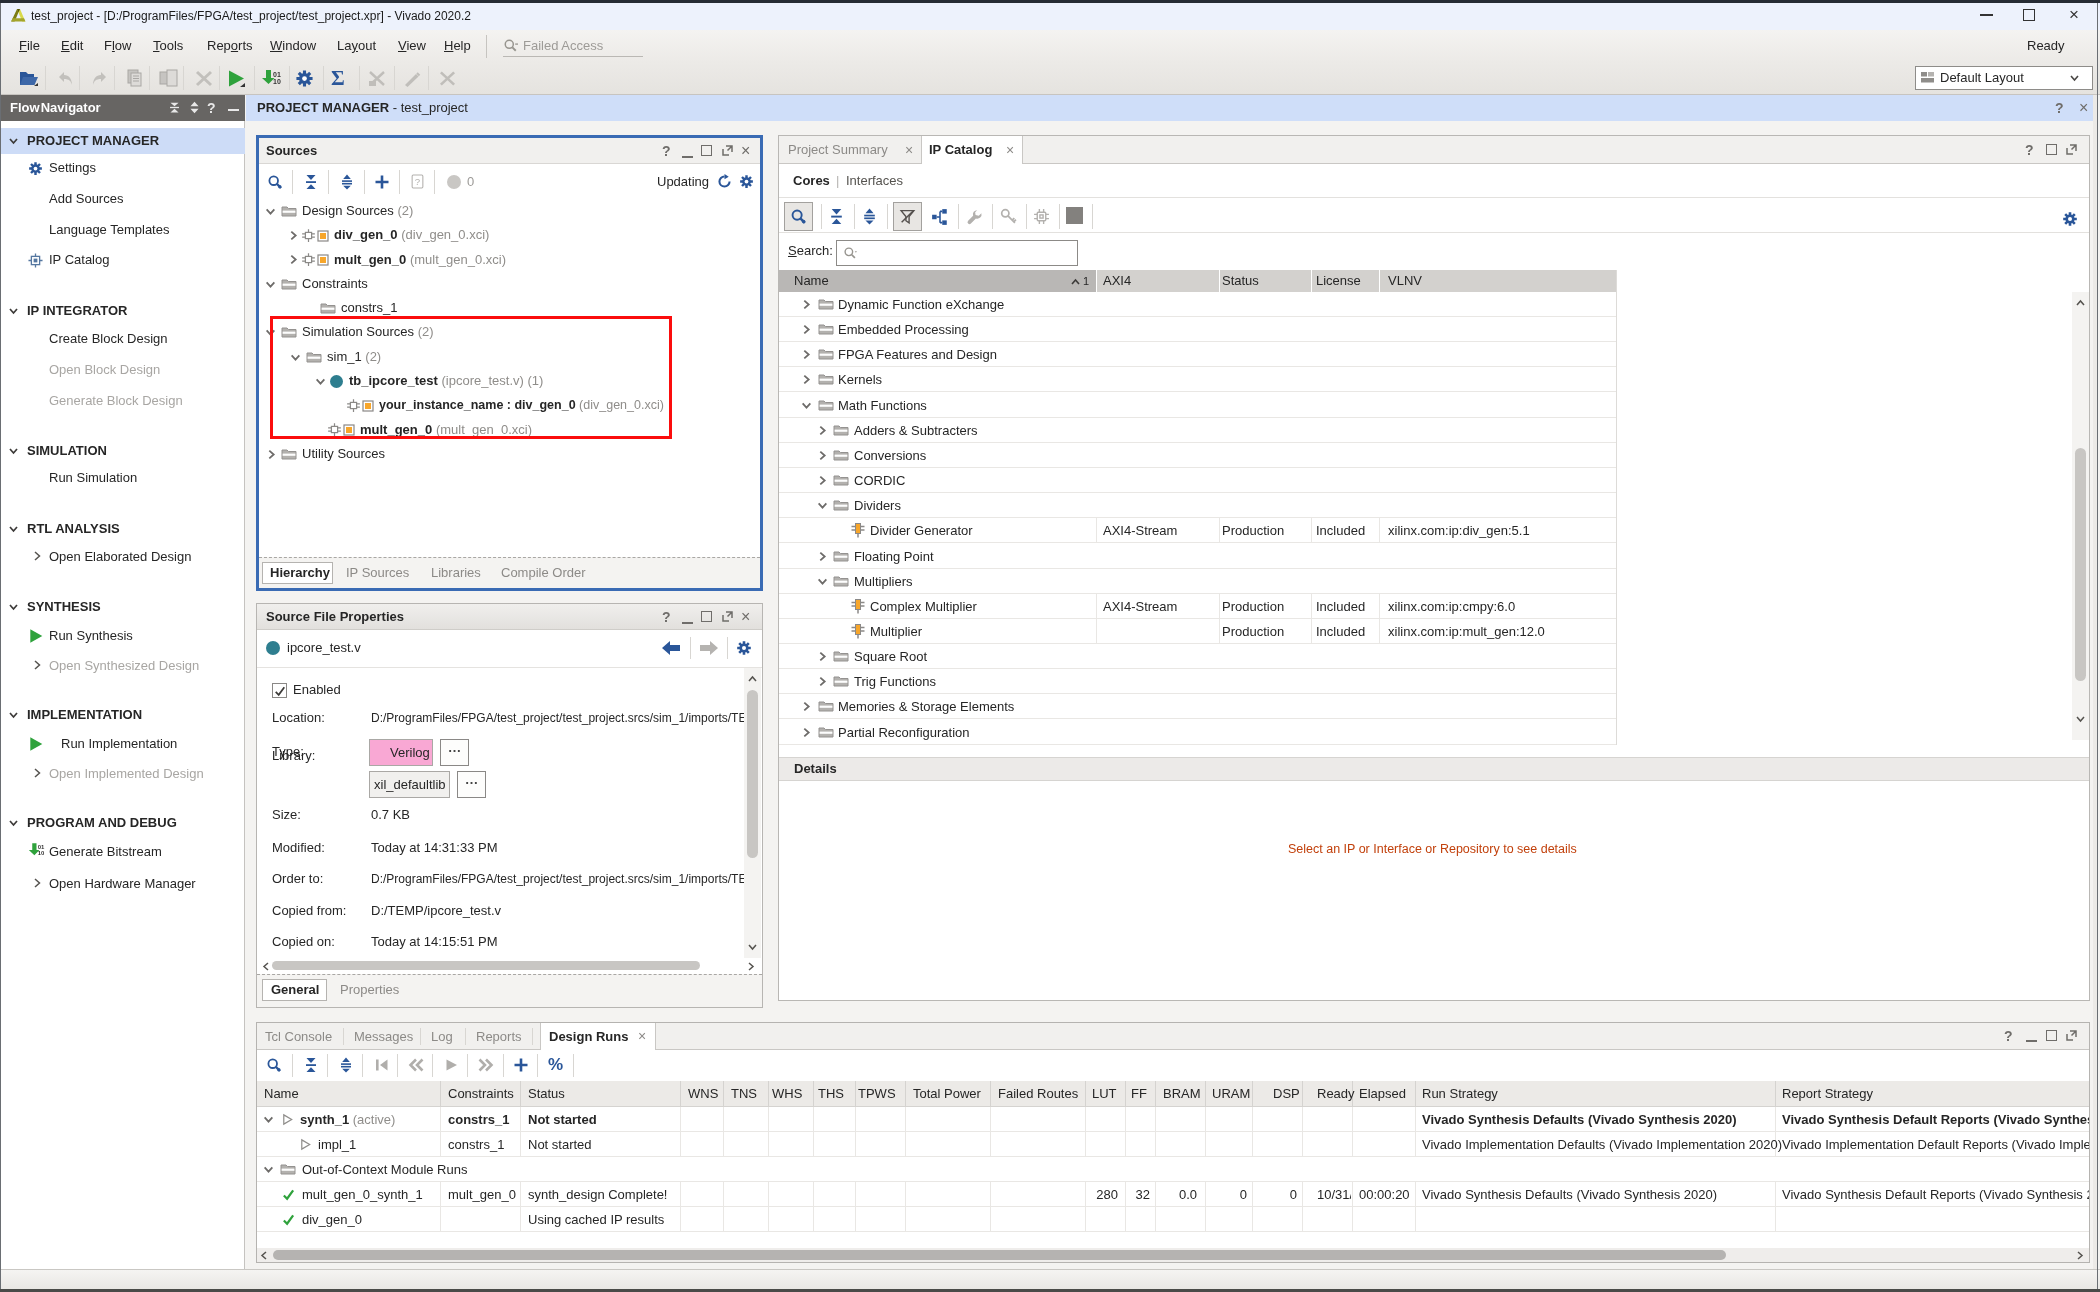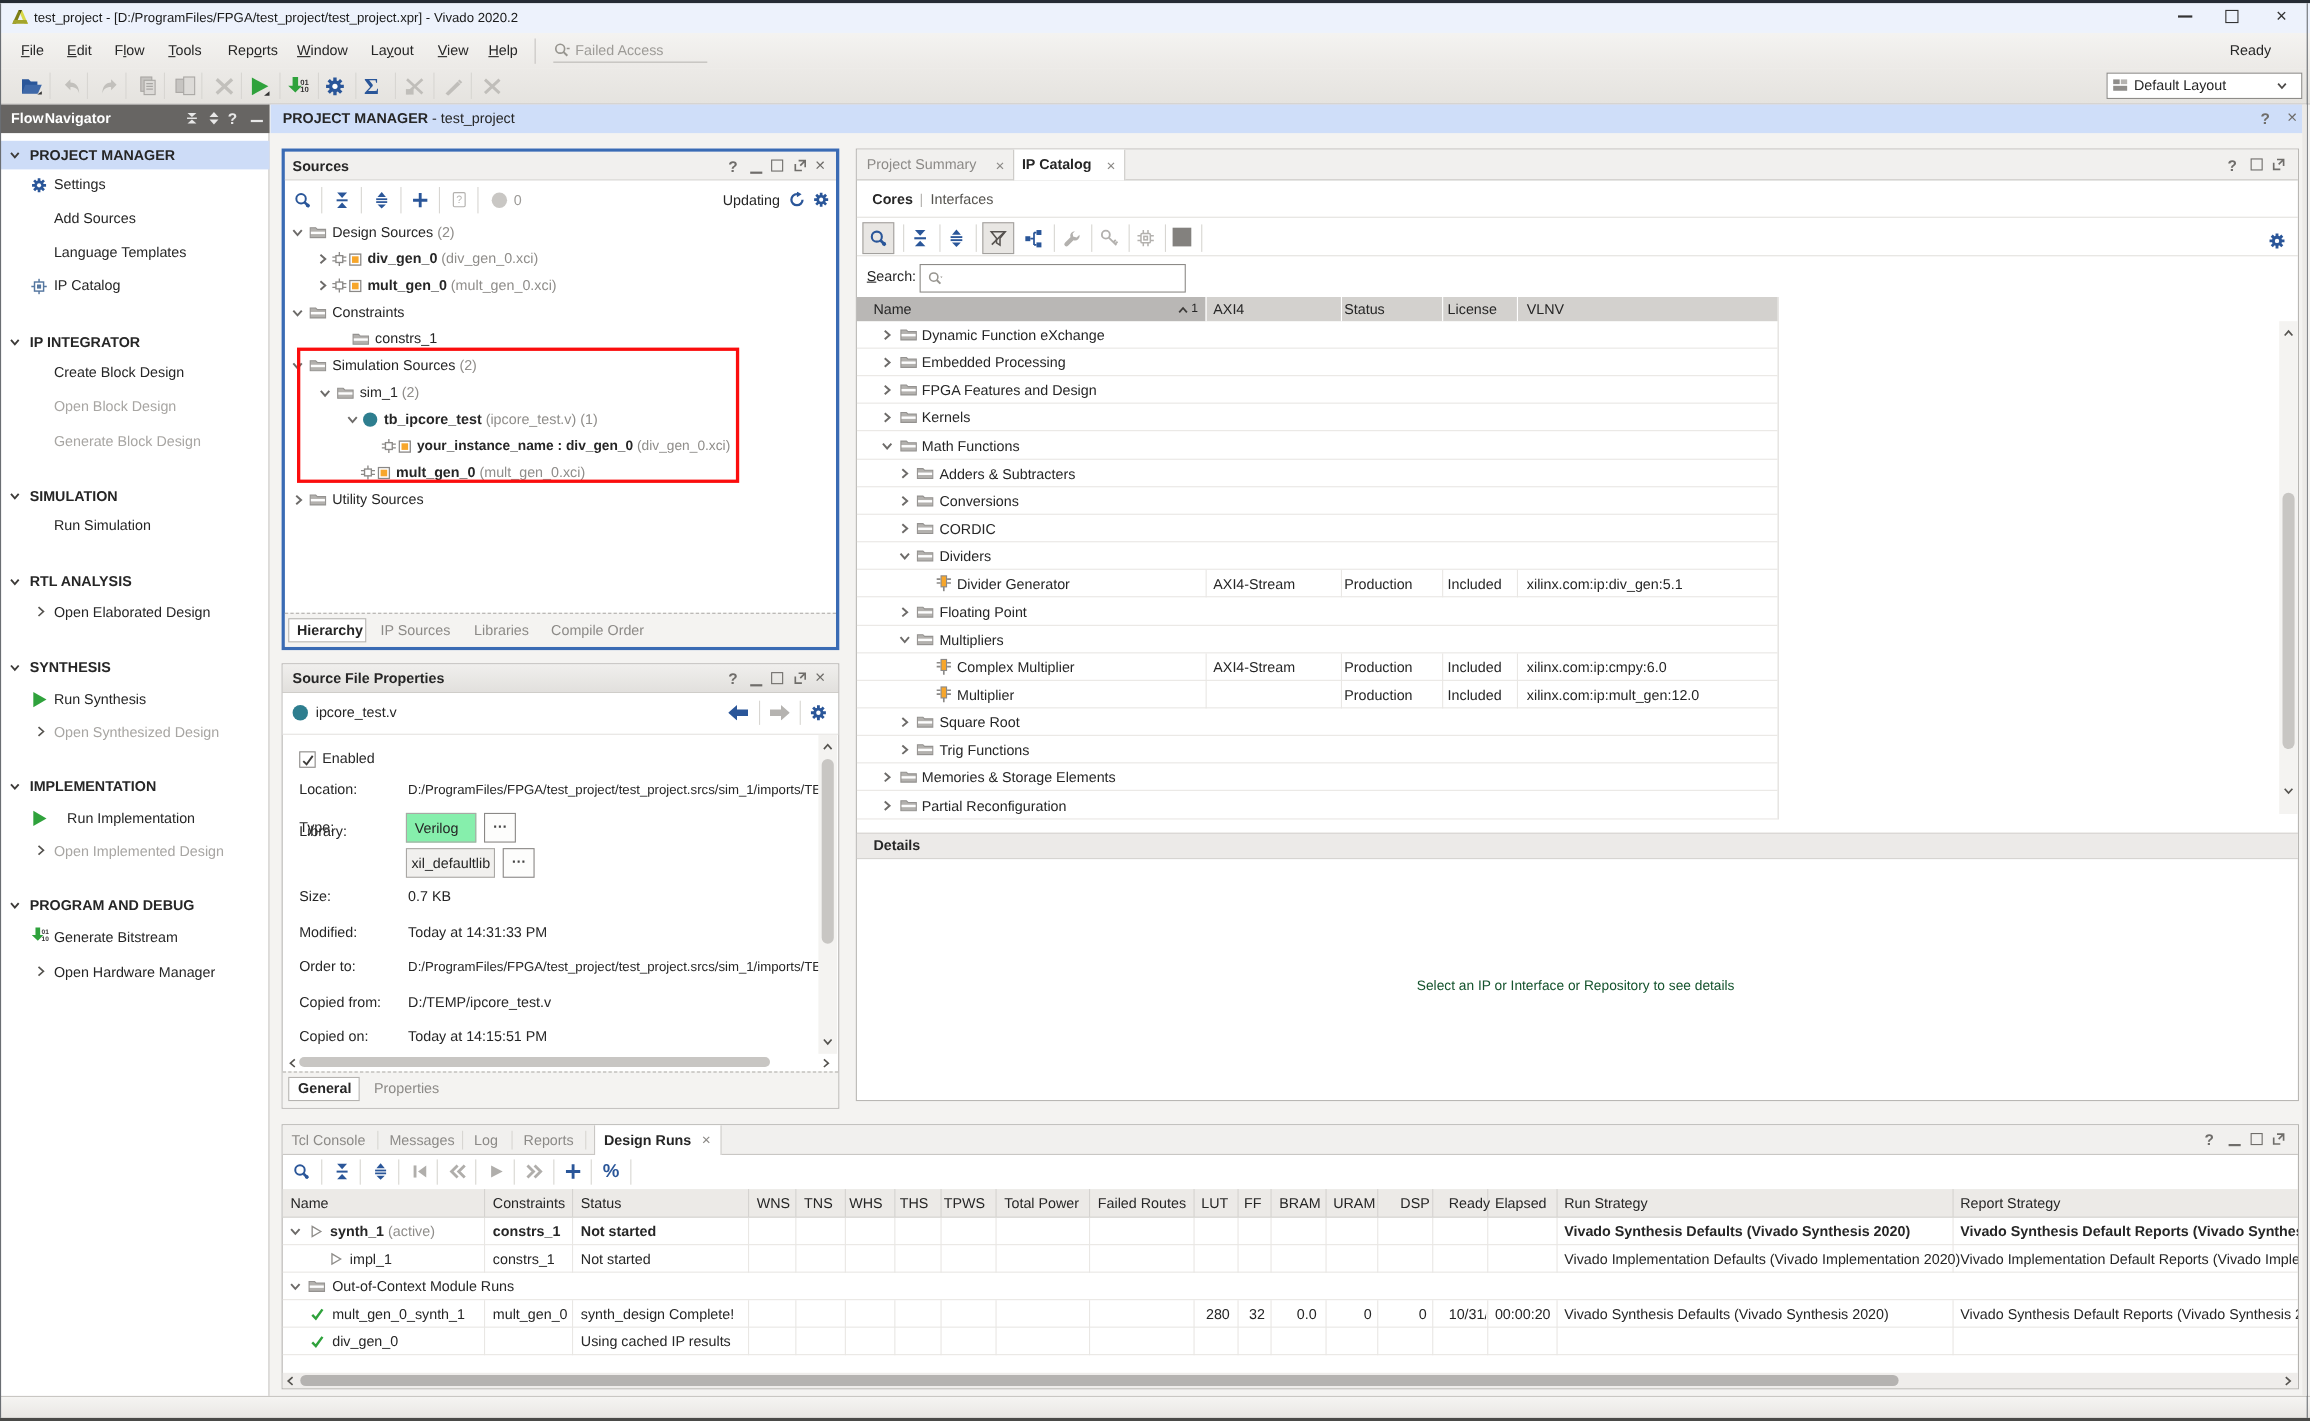--- a/index.html
+++ b/index.html
@@ -491,21 +491,21 @@
   </svg>
 
 <div class="a" style="left:272px;top:683px;width:15px;height:15px;border:1px solid #8a8886;background:#fff"></div>
 <svg class="a" style="left:274px;top:685px" width="12" height="12" viewBox="0 0 14 14">
     <path d="M2 8 L5.5 11.5 L12 2.5" fill="none" stroke="#3d3b39" stroke-width="2"></path>
   </svg>
 <div class="a" style="left:293px;top:678px;height:24px;line-height:24px">Enabled</div>
 <div class="a" style="left:272px;top:706px;height:24px;line-height:24px">Location:</div>
 <div class="a" style="left:371px;top:706px;width:373px;height:24px;line-height:24px;overflow:hidden;white-space:nowrap;font-size:12px">D:/ProgramFiles/FPGA/test_project/test_project.srcs/sim_1/imports/TE</div>
 <div class="a" style="left:272px;top:740px;height:24px;line-height:24px">Type:</div>
-<div class="a" style="left:369px;top:739px;width:64px;height:27px;background:#86efac;border:1px solid #aaa8a5;line-height:25px;padding-left:7px">Verilog</div>
+<div class="a" style="left:369px;top:739px;width:64px;height:27px;background:#f9a8d4;border:1px solid #aaa8a5;line-height:25px;padding-left:20px">Verilog</div>
 <div class="a" style="left:440px;top:739px;width:29px;height:27px;background:#fdfdfc;border:1px solid #8a8886;line-height:21px;text-align:center;font-weight:bold;color:#444">⋯</div>
 <div class="a" style="left:272px;top:744px;height:24px;line-height:24px">Library:</div>
 <div class="a" style="left:369px;top:771px;width:81px;height:27px;background:#f1f0ee;border:1px solid #aaa8a5;line-height:25px;padding-left:4px">xil_defaultlib</div>
 <div class="a" style="left:457px;top:771px;width:29px;height:27px;background:#fdfdfc;border:1px solid #8a8886;line-height:21px;text-align:center;font-weight:bold;color:#444">⋯</div>
 <div class="a" style="left:272px;top:803px;height:24px;line-height:24px">Size:</div>
 <div class="a" style="left:371px;top:803px;height:24px;line-height:24px">0.7 KB</div>
 <div class="a" style="left:272px;top:836px;height:24px;line-height:24px">Modified:</div>
 <div class="a" style="left:371px;top:836px;height:24px;line-height:24px">Today at 14:31:33 PM</div>
 <div class="a" style="left:272px;top:867px;height:24px;line-height:24px">Order to:</div>
 <div class="a" style="left:371px;top:867px;width:373px;height:24px;line-height:24px;overflow:hidden;white-space:nowrap;font-size:12px">D:/ProgramFiles/FPGA/test_project/test_project.srcs/sim_1/imports/TE</div>
@@ -781,21 +781,21 @@
 <svg class="a" style="left:2075px;top:298px" width="11" height="10" viewBox="0 0 10 10">
     <path d="M1.5 7 L5 3 L8.5 7" fill="none" stroke="#55534f" stroke-width="1.5"></path>
   </svg>
 <div class="a" style="left:2075px;top:448px;width:11px;height:233px;background:#c8c6c3;border-radius:6px"></div>
 <svg class="a" style="left:2075px;top:714px" width="11" height="10" viewBox="0 0 10 10">
     <path d="M1.5 3 L5 7 L8.5 3" fill="none" stroke="#55534f" stroke-width="1.5"></path>
   </svg>
 
 <div class="a" style="left:779px;top:757px;width:1310px;height:24px;background:#eceae8;border-top:1px solid #d6d4d1;border-bottom:1px solid #d6d4d1"></div>
 <div class="a b" style="left:794px;top:757px;height:24px;line-height:24px">Details</div>
-<div class="a" style="left:1288px;top:889px;color:#14532d;font-size:12.5px">Select an IP or Interface or Repository to see details</div>
+<div class="a" style="left:1288px;top:842px;color:#c2410c;font-size:12.5px">Select an IP or Interface or Repository to see details</div>
 
 <div class="a" style="left:256px;top:1022px;width:1834px;height:241px;border:1px solid #b5b3b0;background:#fff"></div>
 <div class="a" style="left:257px;top:1023px;width:1832px;height:27px;background:#f1f0ee;border-bottom:1px solid #c9c7c4"></div>
 <div class="a tabtxt" style="left:265px;top:1023px;height:27px;line-height:27px">Tcl Console</div>
 <div class="a tabtxt" style="left:354px;top:1023px;height:27px;line-height:27px">Messages</div>
 <div class="a tabtxt" style="left:431px;top:1023px;height:27px;line-height:27px">Log</div>
 <div class="a tabtxt" style="left:476px;top:1023px;height:27px;line-height:27px">Reports</div>
 <div class="vsep" style="left:343px;top:1028px;height:17px"></div>
 <div class="vsep" style="left:420px;top:1028px;height:17px"></div>
 <div class="vsep" style="left:465px;top:1028px;height:17px"></div>

